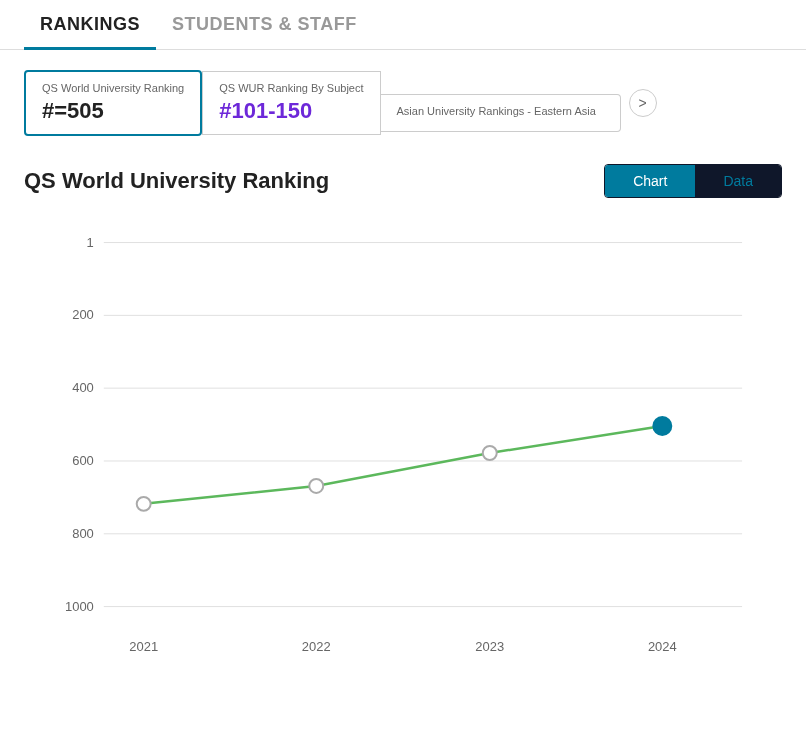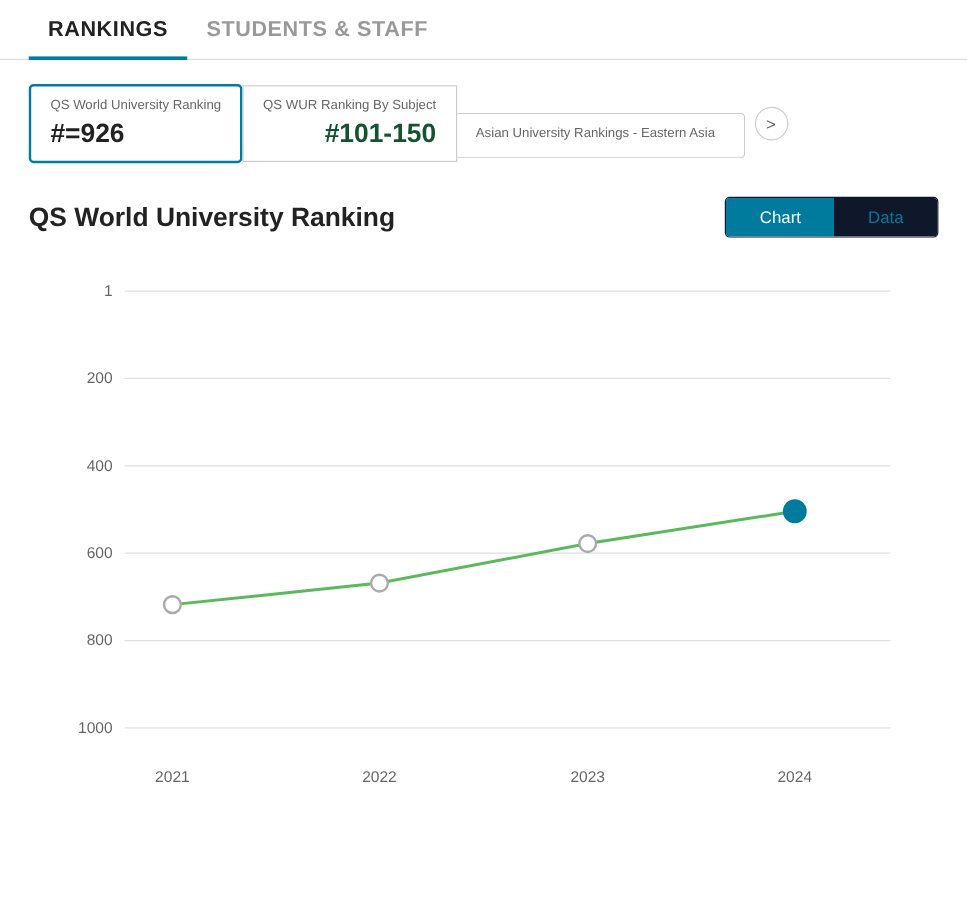--- a/index.html
+++ b/index.html
@@ -60,22 +60,21 @@
       font-size: 11px;
       color: #666;
       margin-bottom: 4px;
     }
     .card-value {
       font-size: 22px;
       font-weight: bold;
       color: #222;
     }
     .card-value.muted {
-      color: #14532d;
-      text-align: right;
+      color: #6d28d9;
     }
 
     .chevron-btn {
       background: none;
       border: 1px solid #ccc;
       border-radius: 50%;
       width: 28px;
       height: 28px;
       cursor: pointer;
       margin-left: 8px;
@@ -134,21 +133,21 @@
 <body>
 
 <div class="tabs">
   <div class="tab active">RANKINGS</div>
   <div class="tab">STUDENTS &amp; STAFF</div>
 </div>
 
 <div class="ranking-cards">
   <div class="ranking-card active">
     <div class="card-label">QS World University Ranking</div>
-    <div class="card-value">#=926</div>
+    <div class="card-value">#=505</div>
   </div>
   <div class="ranking-card">
     <div class="card-label">QS WUR Ranking By Subject</div>
     <div class="card-value muted">#101-150</div>
   </div>
   <div class="ranking-card">
     <div class="card-label">Asian University Rankings - Eastern Asia</div>
   </div>
   <button class="chevron-btn">&gt;</button>
 </div>

